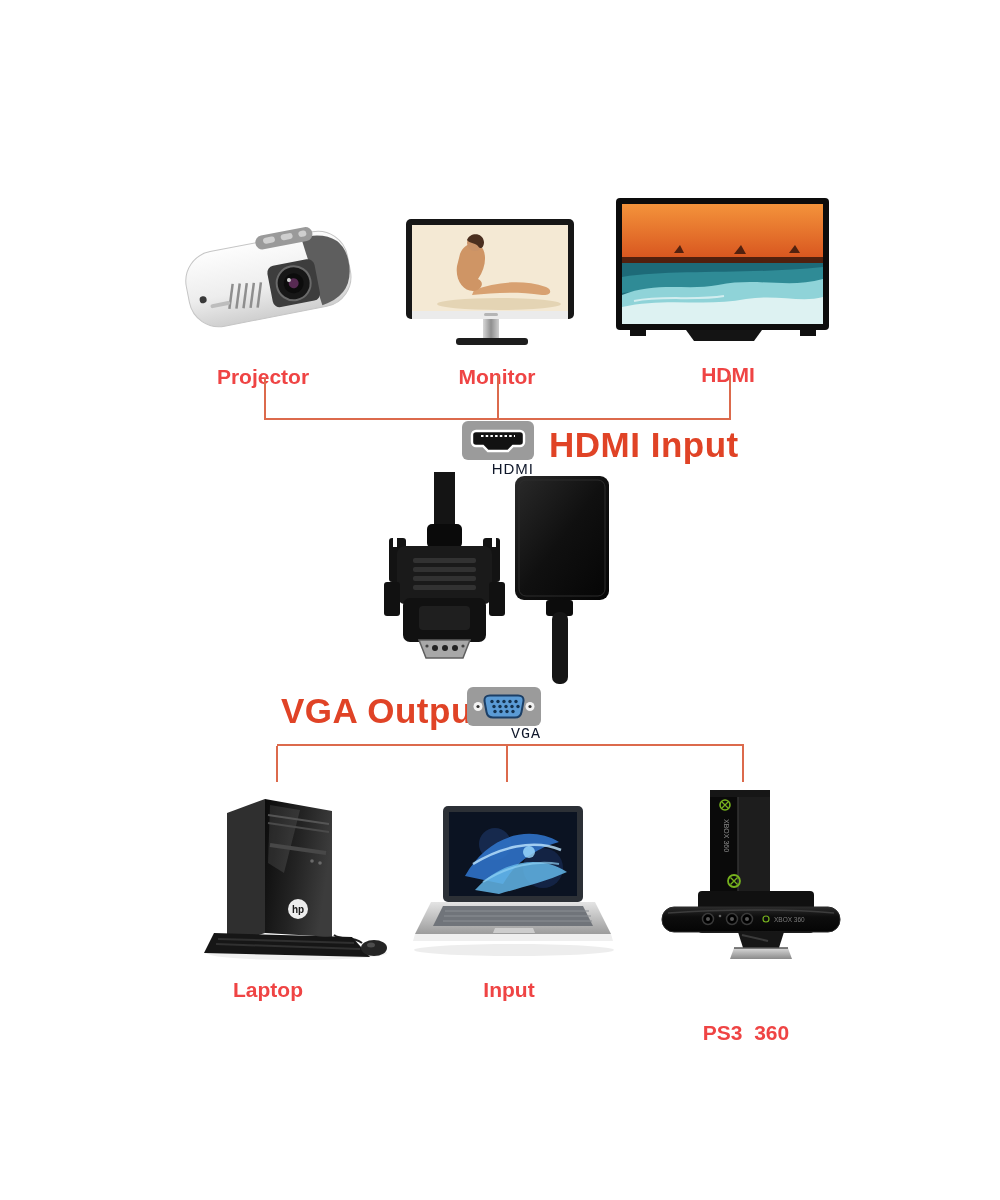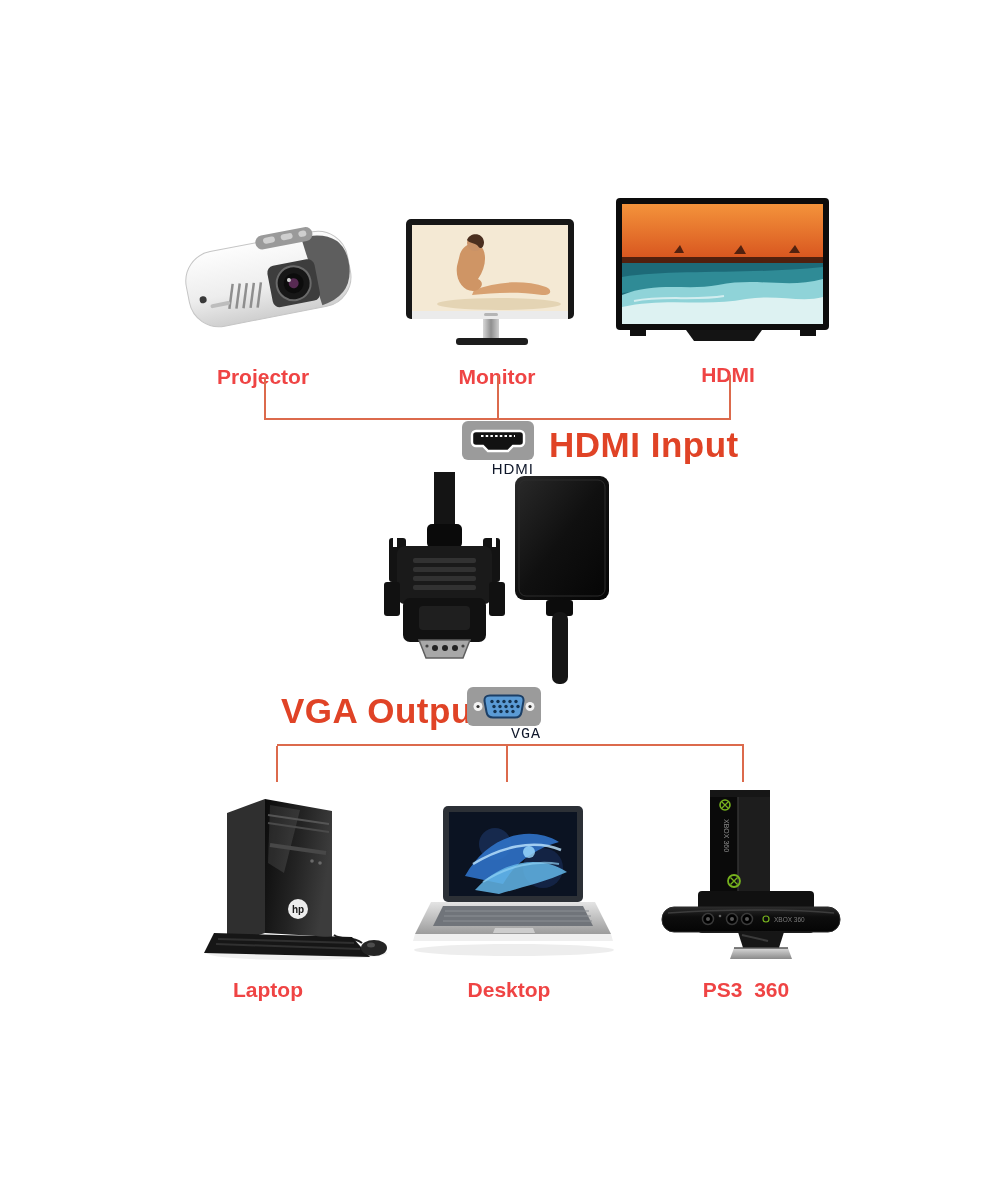--- a/index.html
+++ b/index.html
@@ -299,16 +299,16 @@
       <text x="124" y="137" font-size="6.5" fill="#7d7d7d">XBOX 360</text>
 
       <polygon points="88,147 134,147 128,166 94,166" fill="#161616"></polygon>
       <path d="M92,150 L118,156" stroke="#3a3a3a" stroke-width="2"></path>
       <polygon points="84,163 138,163 142,174 80,174" fill="url(#kinFoot)"></polygon>
       <path d="M84,163 L138,163" stroke="#555555" stroke-width="1.5"></path>
     </svg>
   </div>
 
   <div class="device-label" style="left:173px;top:962px;width:190px;">Laptop</div>
-  <div class="device-label" style="left:414px;top:962px;width:190px;">Desktop</div>
-  <div class="device-label" style="left:651px;top:962px;width:190px;">PS3  360</div>
+  <div class="device-label" style="left:414px;top:962px;width:190px;">Input</div>
+  <div class="device-label" style="left:651px;top:1005px;width:190px;">PS3  360</div>
 
 </div>
 
 </body></html>

